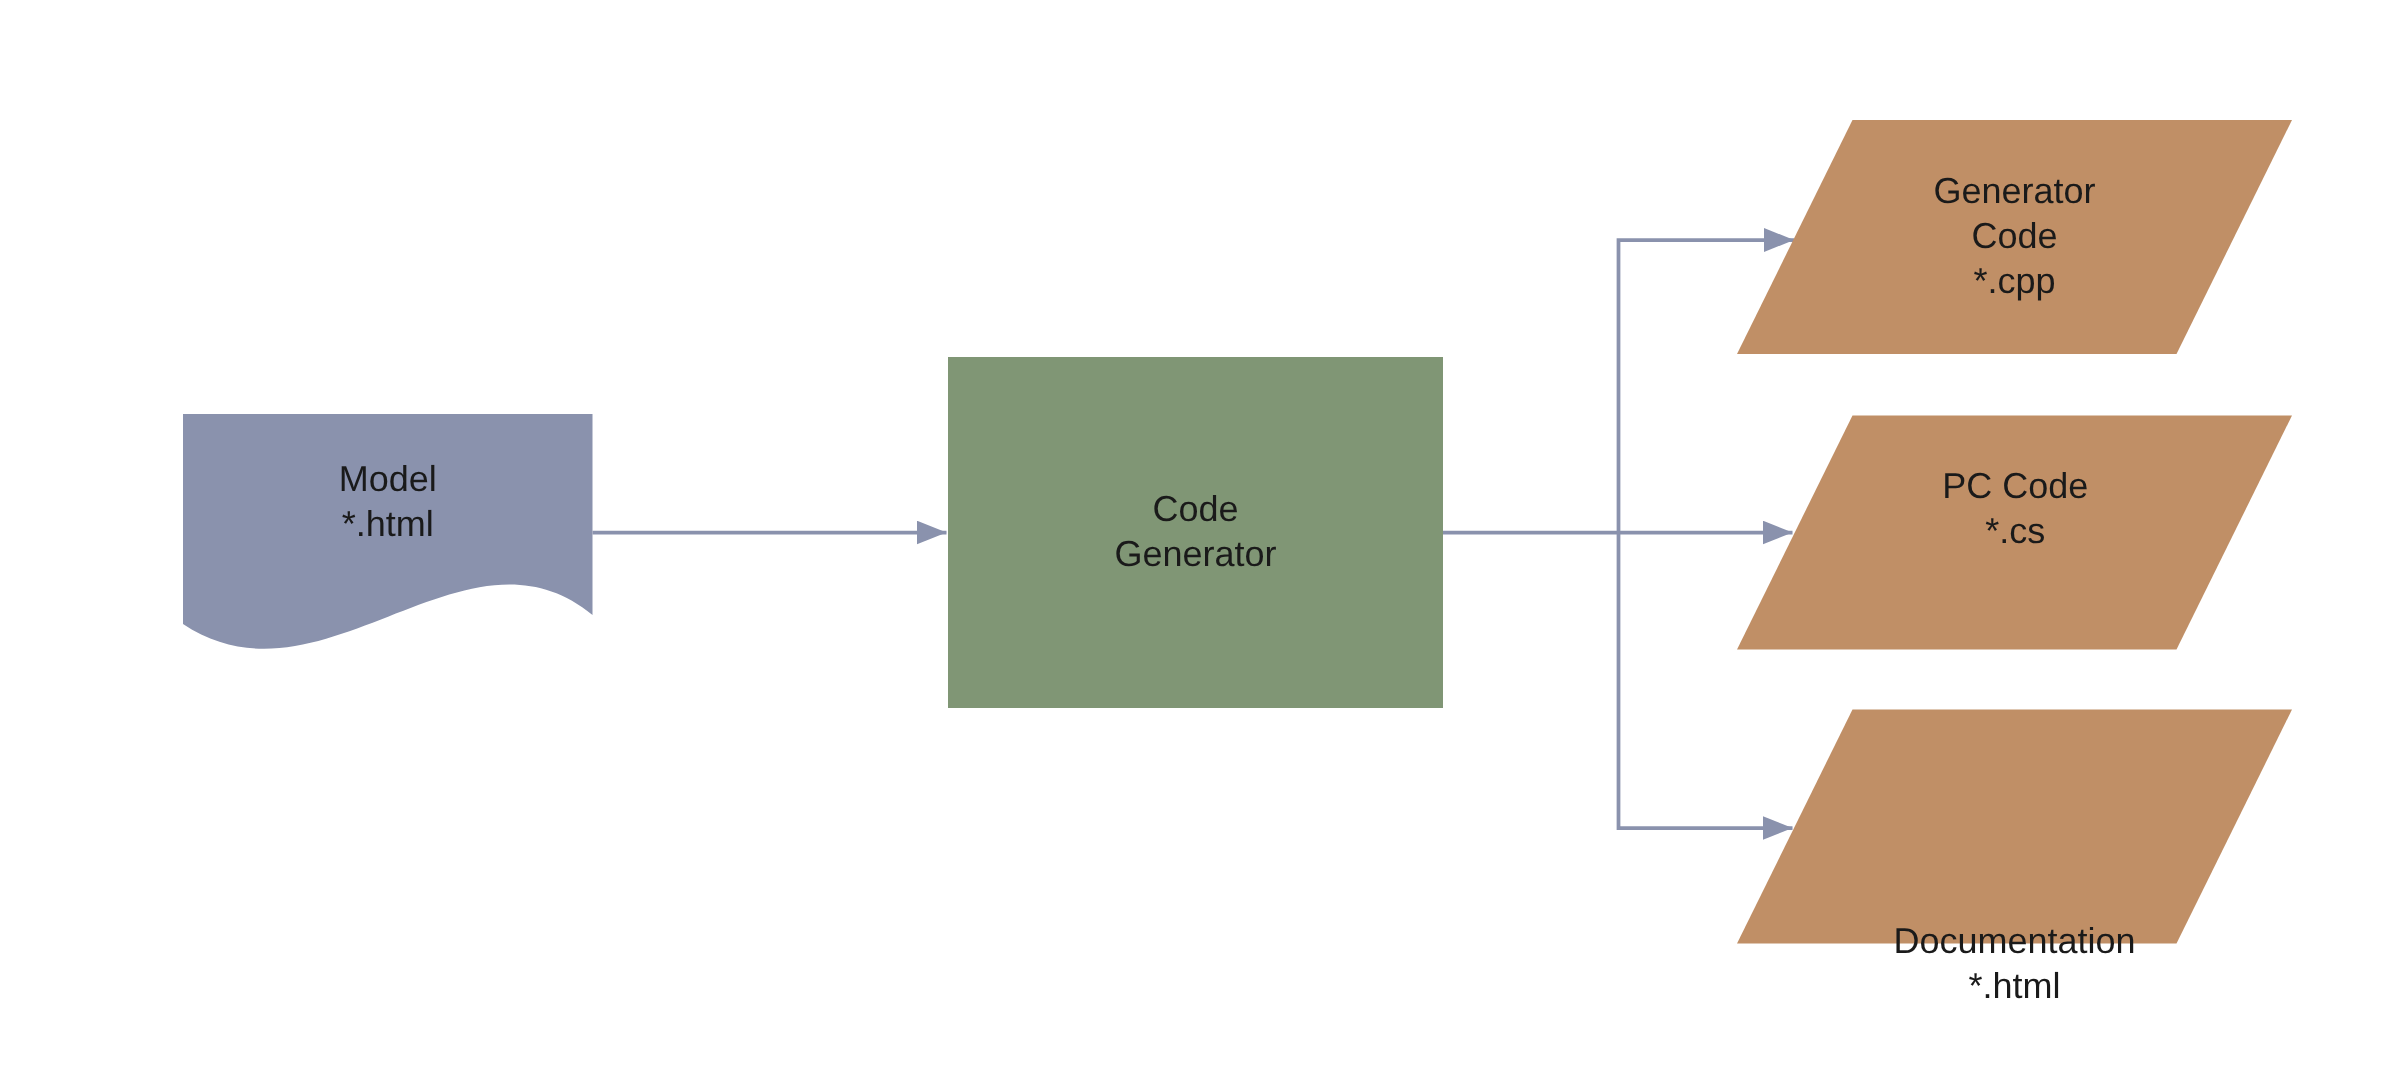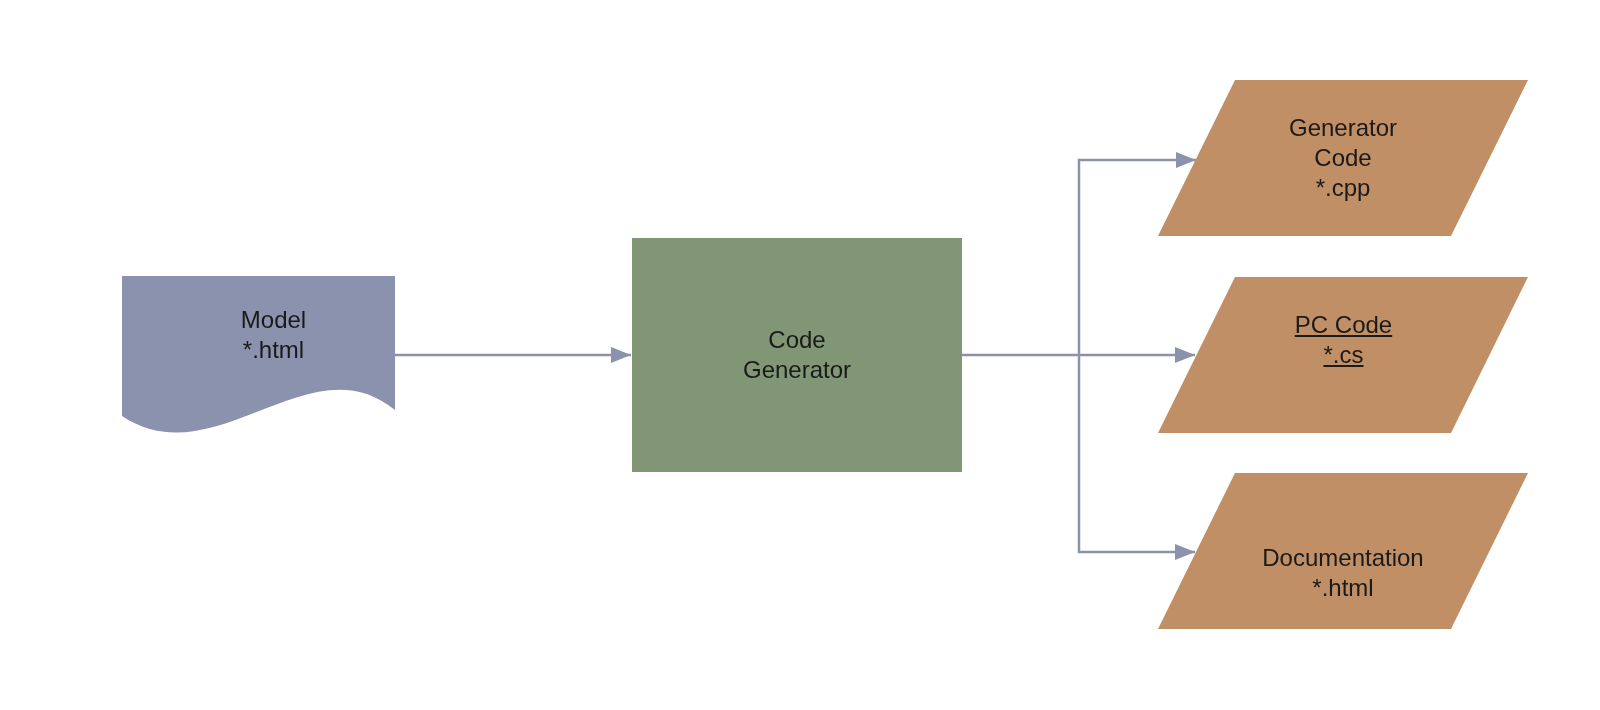--- a/index.html
+++ b/index.html
@@ -31,25 +31,25 @@
     color: #1a1a1a;
     font-size: 24px;
     line-height: 30px;
     pointer-events: none;
   }
   .node-label span {
     display: block;
     white-space: nowrap;
   }
   
-  .label-model      { left: 122px;  top: 276px; width: 273px; height: 118px; margin-left: 15px; }
+  .label-model      { left: 122px;  top: 276px; width: 273px; height: 118px; }
   .label-generator  { left: 632px;  top: 238px; width: 330px; height: 234px; }
   .label-embedded   { left: 1158px; top: 80px;  width: 370px; height: 156px; }
-  .label-pc         { left: 1157px; top: 277px; width: 373px; height: 126px; text-decoration: underline; }
-  .label-docs       { left: 1158px; top: 473px; width: 370px; height: 200px; }
+  .label-pc         { left: 1157px; top: 277px; width: 373px; height: 126px; }
+  .label-docs       { left: 1158px; top: 473px; width: 370px; height: 200px; justify-content: flex-end; }
 </style>
 </head>
 <body>
 
 <div class="canvas">
 
   <svg class="diagram" width="1600" height="710" viewBox="0 0 1600 710" xmlns="http://www.w3.org/2000/svg">
     <defs>
       <marker id="arrow" markerUnits="userSpaceOnUse" markerWidth="20" markerHeight="16" viewBox="0 0 10 8" refX="10" refY="4" orient="auto">
         <path d="M0,0 L10,4 L0,8 Z" fill="#8A92AD"></path>

